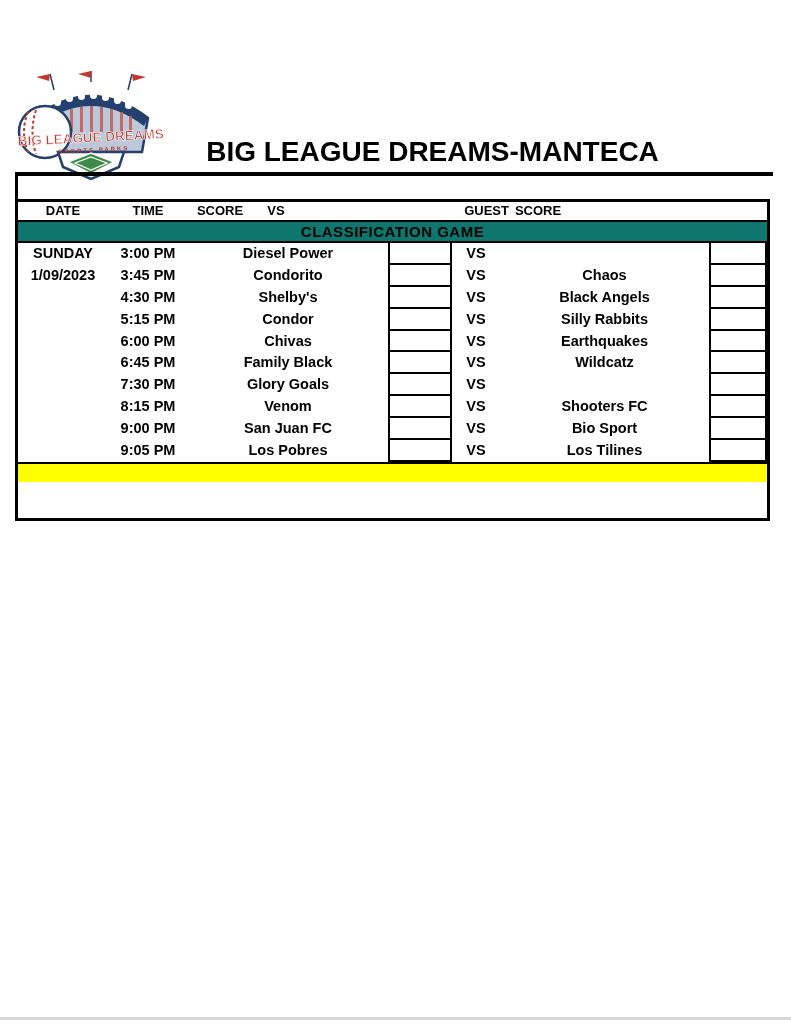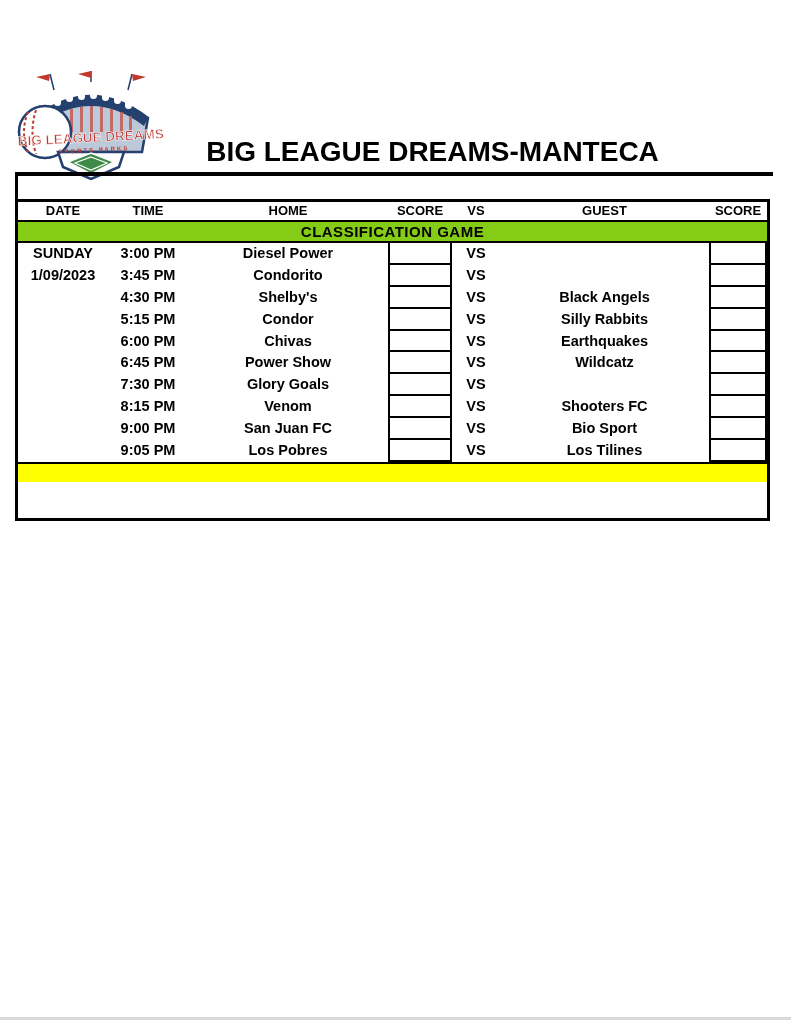--- a/index.html
+++ b/index.html
@@ -20,21 +20,21 @@
   .thick-rule{position:absolute;left:15px;top:172px;width:758px;height:4px;background:#000;}
   .rule-connector{position:absolute;left:15px;top:176px;width:3px;height:23px;background:#000;}
   
   .sched{
     position:absolute;left:15px;top:199px;width:755px;height:322px;
     border:3px solid #000;box-sizing:border-box;background:#fff;
   }
   .hdr-row{display:flex;height:20px;border-bottom:2px solid #000;box-sizing:border-box;}
   .hdr-cell{font-size:13px;line-height:18px;text-align:center;box-sizing:border-box;}
   .c-date{width:90px;}  .c-time{width:80px;}  .c-home{width:200px;}
-  .c-score1{width:64px;} .c-vs{width:48px;}   .c-guest{width:209px;} .c-score2{width:58px;}
+  .c-score1{width:64px;} .c-vs{width:48px;}   .c-guest{width:209px;text-align:right;} .c-score2{width:58px;}
   .banner-row{
     height:21px;border-bottom:2px solid #000;box-sizing:border-box;
     text-align:center;font-size:15px;line-height:19px;letter-spacing:.5px;
   }
   .rows-wrap{position:relative;height:219px;}
   .data-row{display:flex;height:21.9px;}
   .cell{font-size:14.5px;line-height:21.9px;text-align:center;white-space:nowrap;overflow:visible;}
   .ladder{position:absolute;top:0;box-sizing:border-box;}
   .ladder-home{left:370px;width:64px;}
   .ladder-guest{left:691px;width:58px;}
@@ -108,46 +108,46 @@
 
   <div class="title">BIG LEAGUE DREAMS-MANTECA</div>
   <div class="thick-rule"></div>
   <div class="rule-connector"></div>
 
   <div class="sched">
 
     <div class="hdr-row">
       <div class="hdr-cell c-date">DATE</div>
       <div class="hdr-cell c-time">TIME</div>
-      <div class="hdr-cell c-home">HOME</div>
       <div class="hdr-cell c-score1">SCORE</div>
       <div class="hdr-cell c-vs">VS</div>
       <div class="hdr-cell c-guest">GUEST</div>
       <div class="hdr-cell c-score2">SCORE</div>
     </div>
 
-    <div class="banner-row" style="background: #84cc16;">CLASSIFICATION GAME</div>
+    <div class="banner-row" style="background: #0f766e;">CLASSIFICATION GAME</div>
 
     <div class="rows-wrap">
       <div>
   <div class="data-row">
     <div class="cell c-date">SUNDAY</div>
     <div class="cell c-time">3:00 PM</div>
     <div class="cell c-home">Diesel Power</div>
     <div class="cell c-score1"></div>
     <div class="cell c-vs">VS</div>
     <div class="cell c-score2"></div>
   </div>
 
   <div class="data-row">
     <div class="cell c-date">1/09/2023</div>
     <div class="cell c-time">3:45 PM</div>
     <div class="cell c-home">Condorito</div>
     <div class="cell c-score1"></div>
     <div class="cell c-vs">VS</div>
+    <div class="cell c-guest">Chaos</div>
     <div class="cell c-score2"></div>
   </div>
 
   <div class="data-row">
     <div class="cell c-date"></div>
     <div class="cell c-time">4:30 PM</div>
     <div class="cell c-home">Shelby's</div>
     <div class="cell c-score1"></div>
     <div class="cell c-vs">VS</div>
     <div class="cell c-guest">Black Angels</div>
@@ -170,21 +170,21 @@
     <div class="cell c-home">Chivas</div>
     <div class="cell c-score1"></div>
     <div class="cell c-vs">VS</div>
     <div class="cell c-guest">Earthquakes</div>
     <div class="cell c-score2"></div>
   </div>
 
   <div class="data-row">
     <div class="cell c-date"></div>
     <div class="cell c-time">6:45 PM</div>
-    <div class="cell c-home">Power Show</div>
+    <div class="cell c-home">Family Black</div>
     <div class="cell c-score1"></div>
     <div class="cell c-vs">VS</div>
     <div class="cell c-guest">Wildcatz</div>
     <div class="cell c-score2"></div>
   </div>
 
   <div class="data-row">
     <div class="cell c-date"></div>
     <div class="cell c-time">7:30 PM</div>
     <div class="cell c-home">Glory Goals</div>

